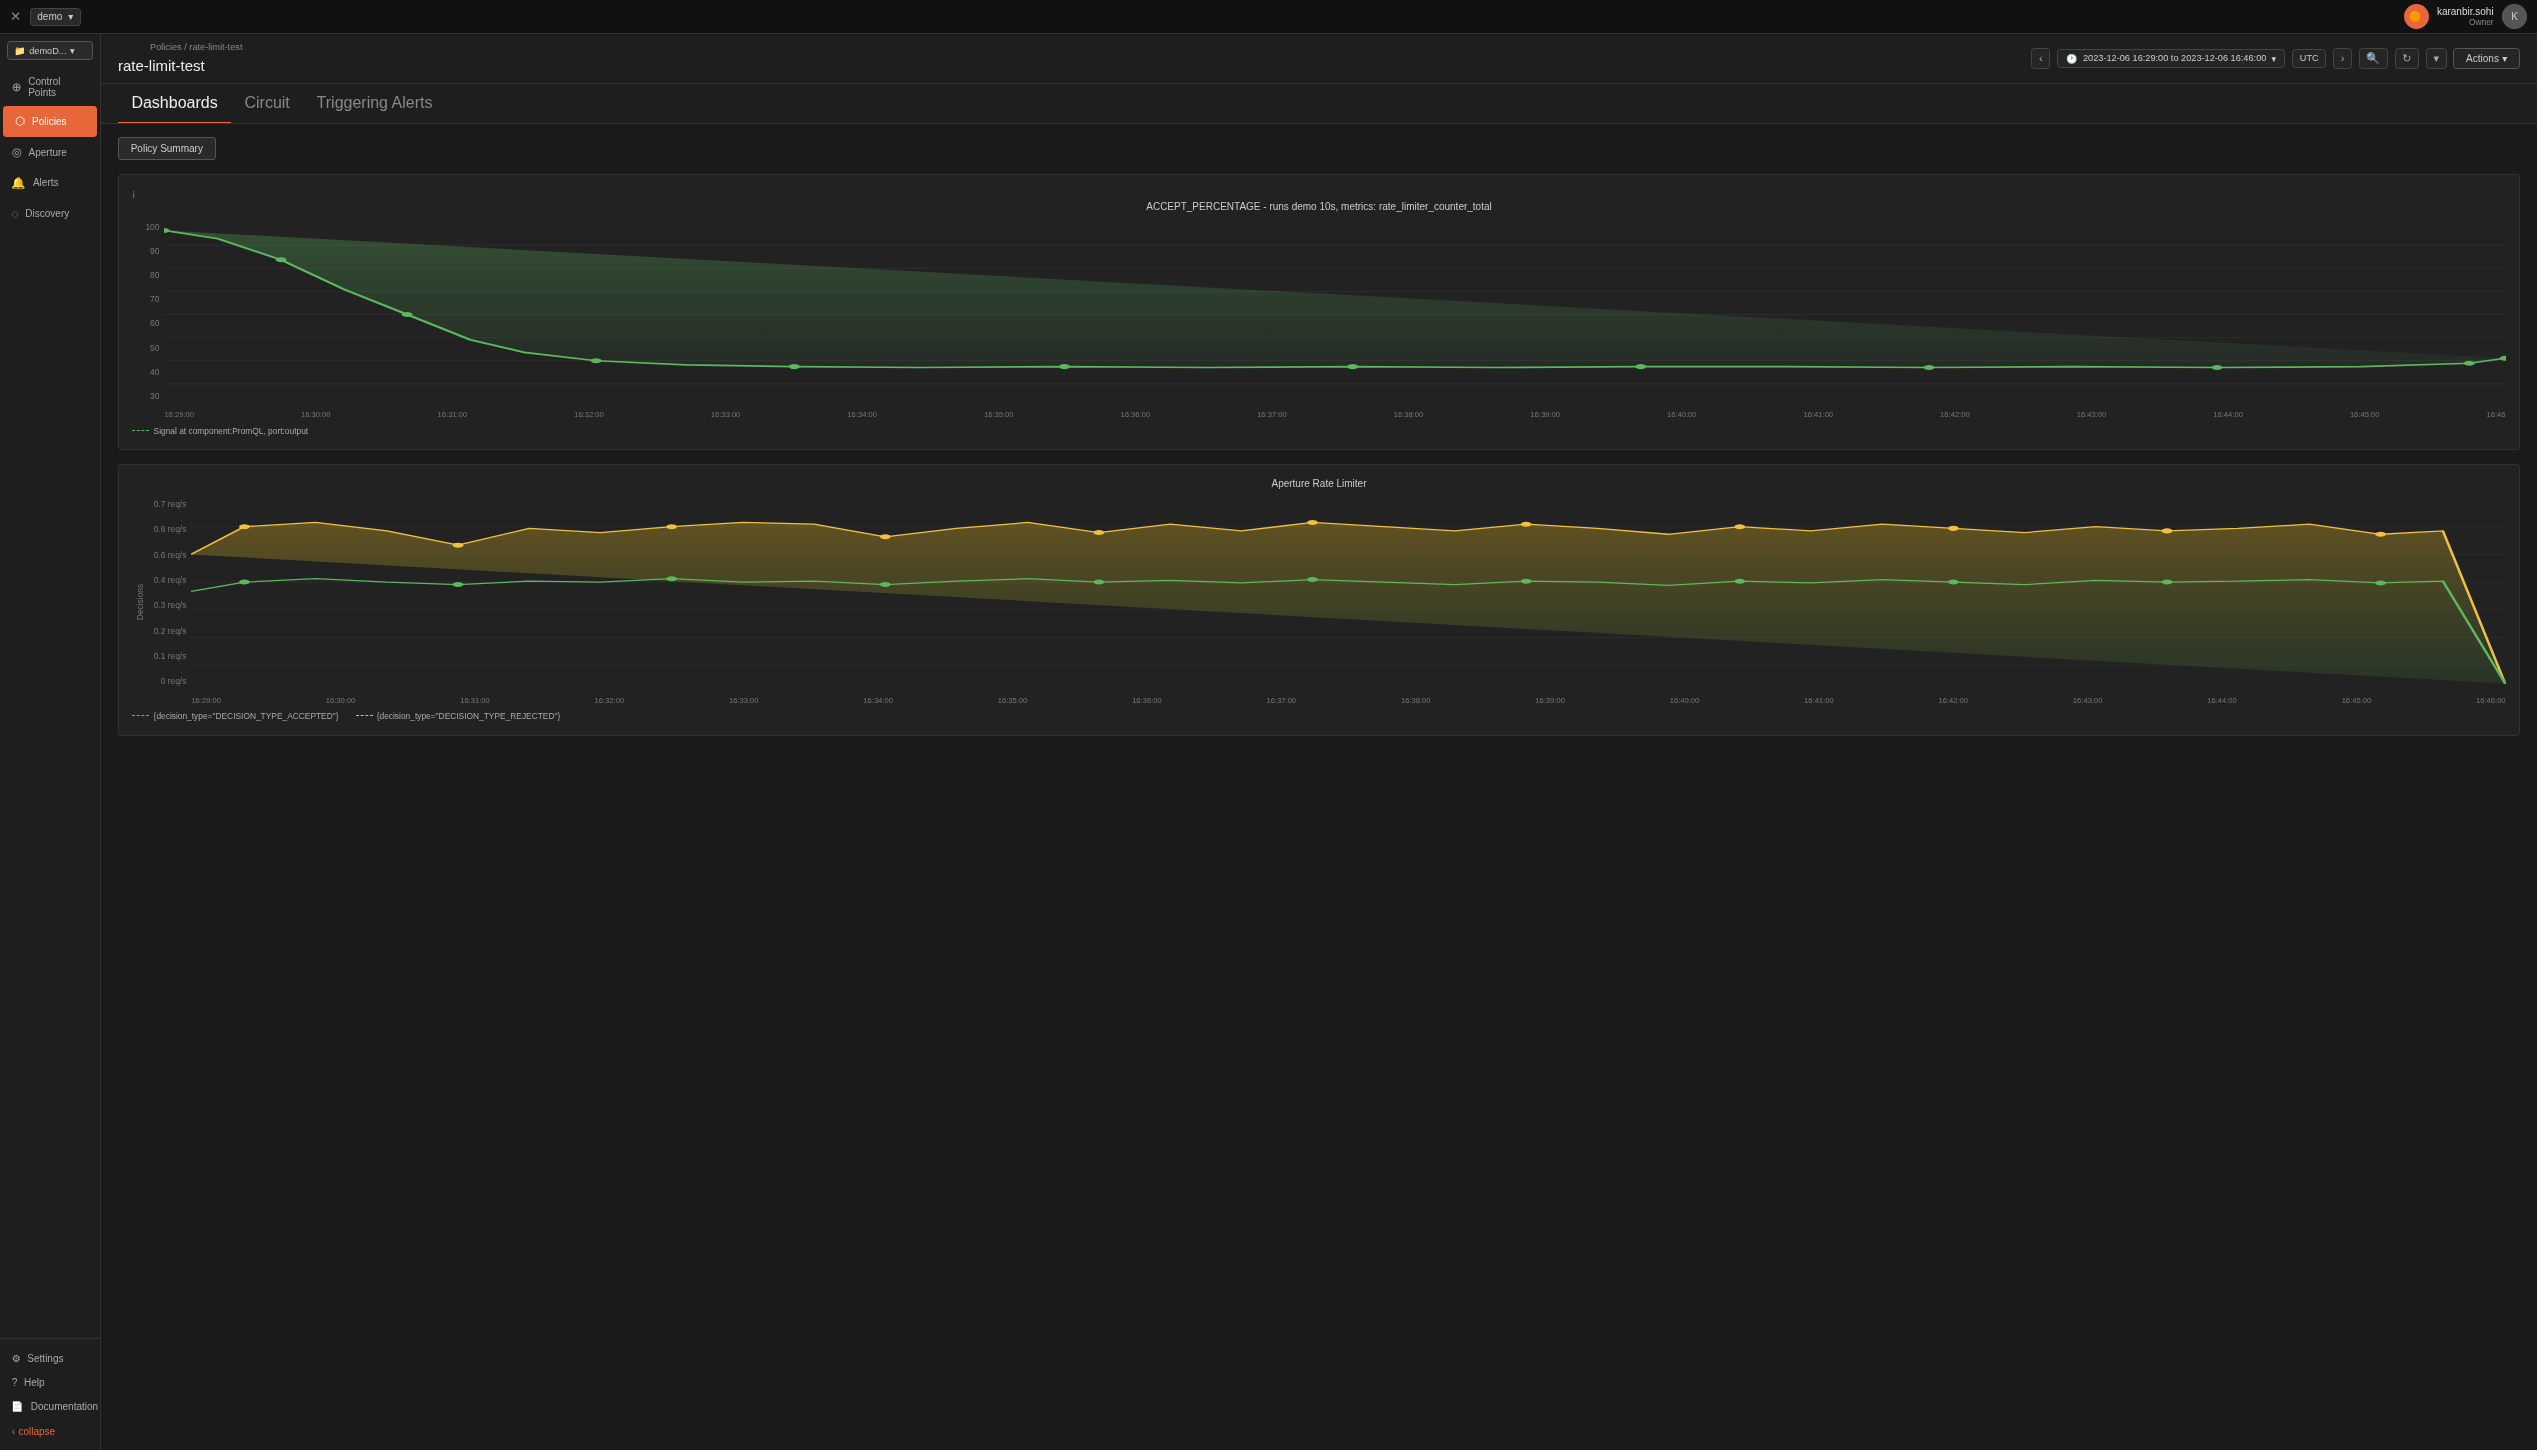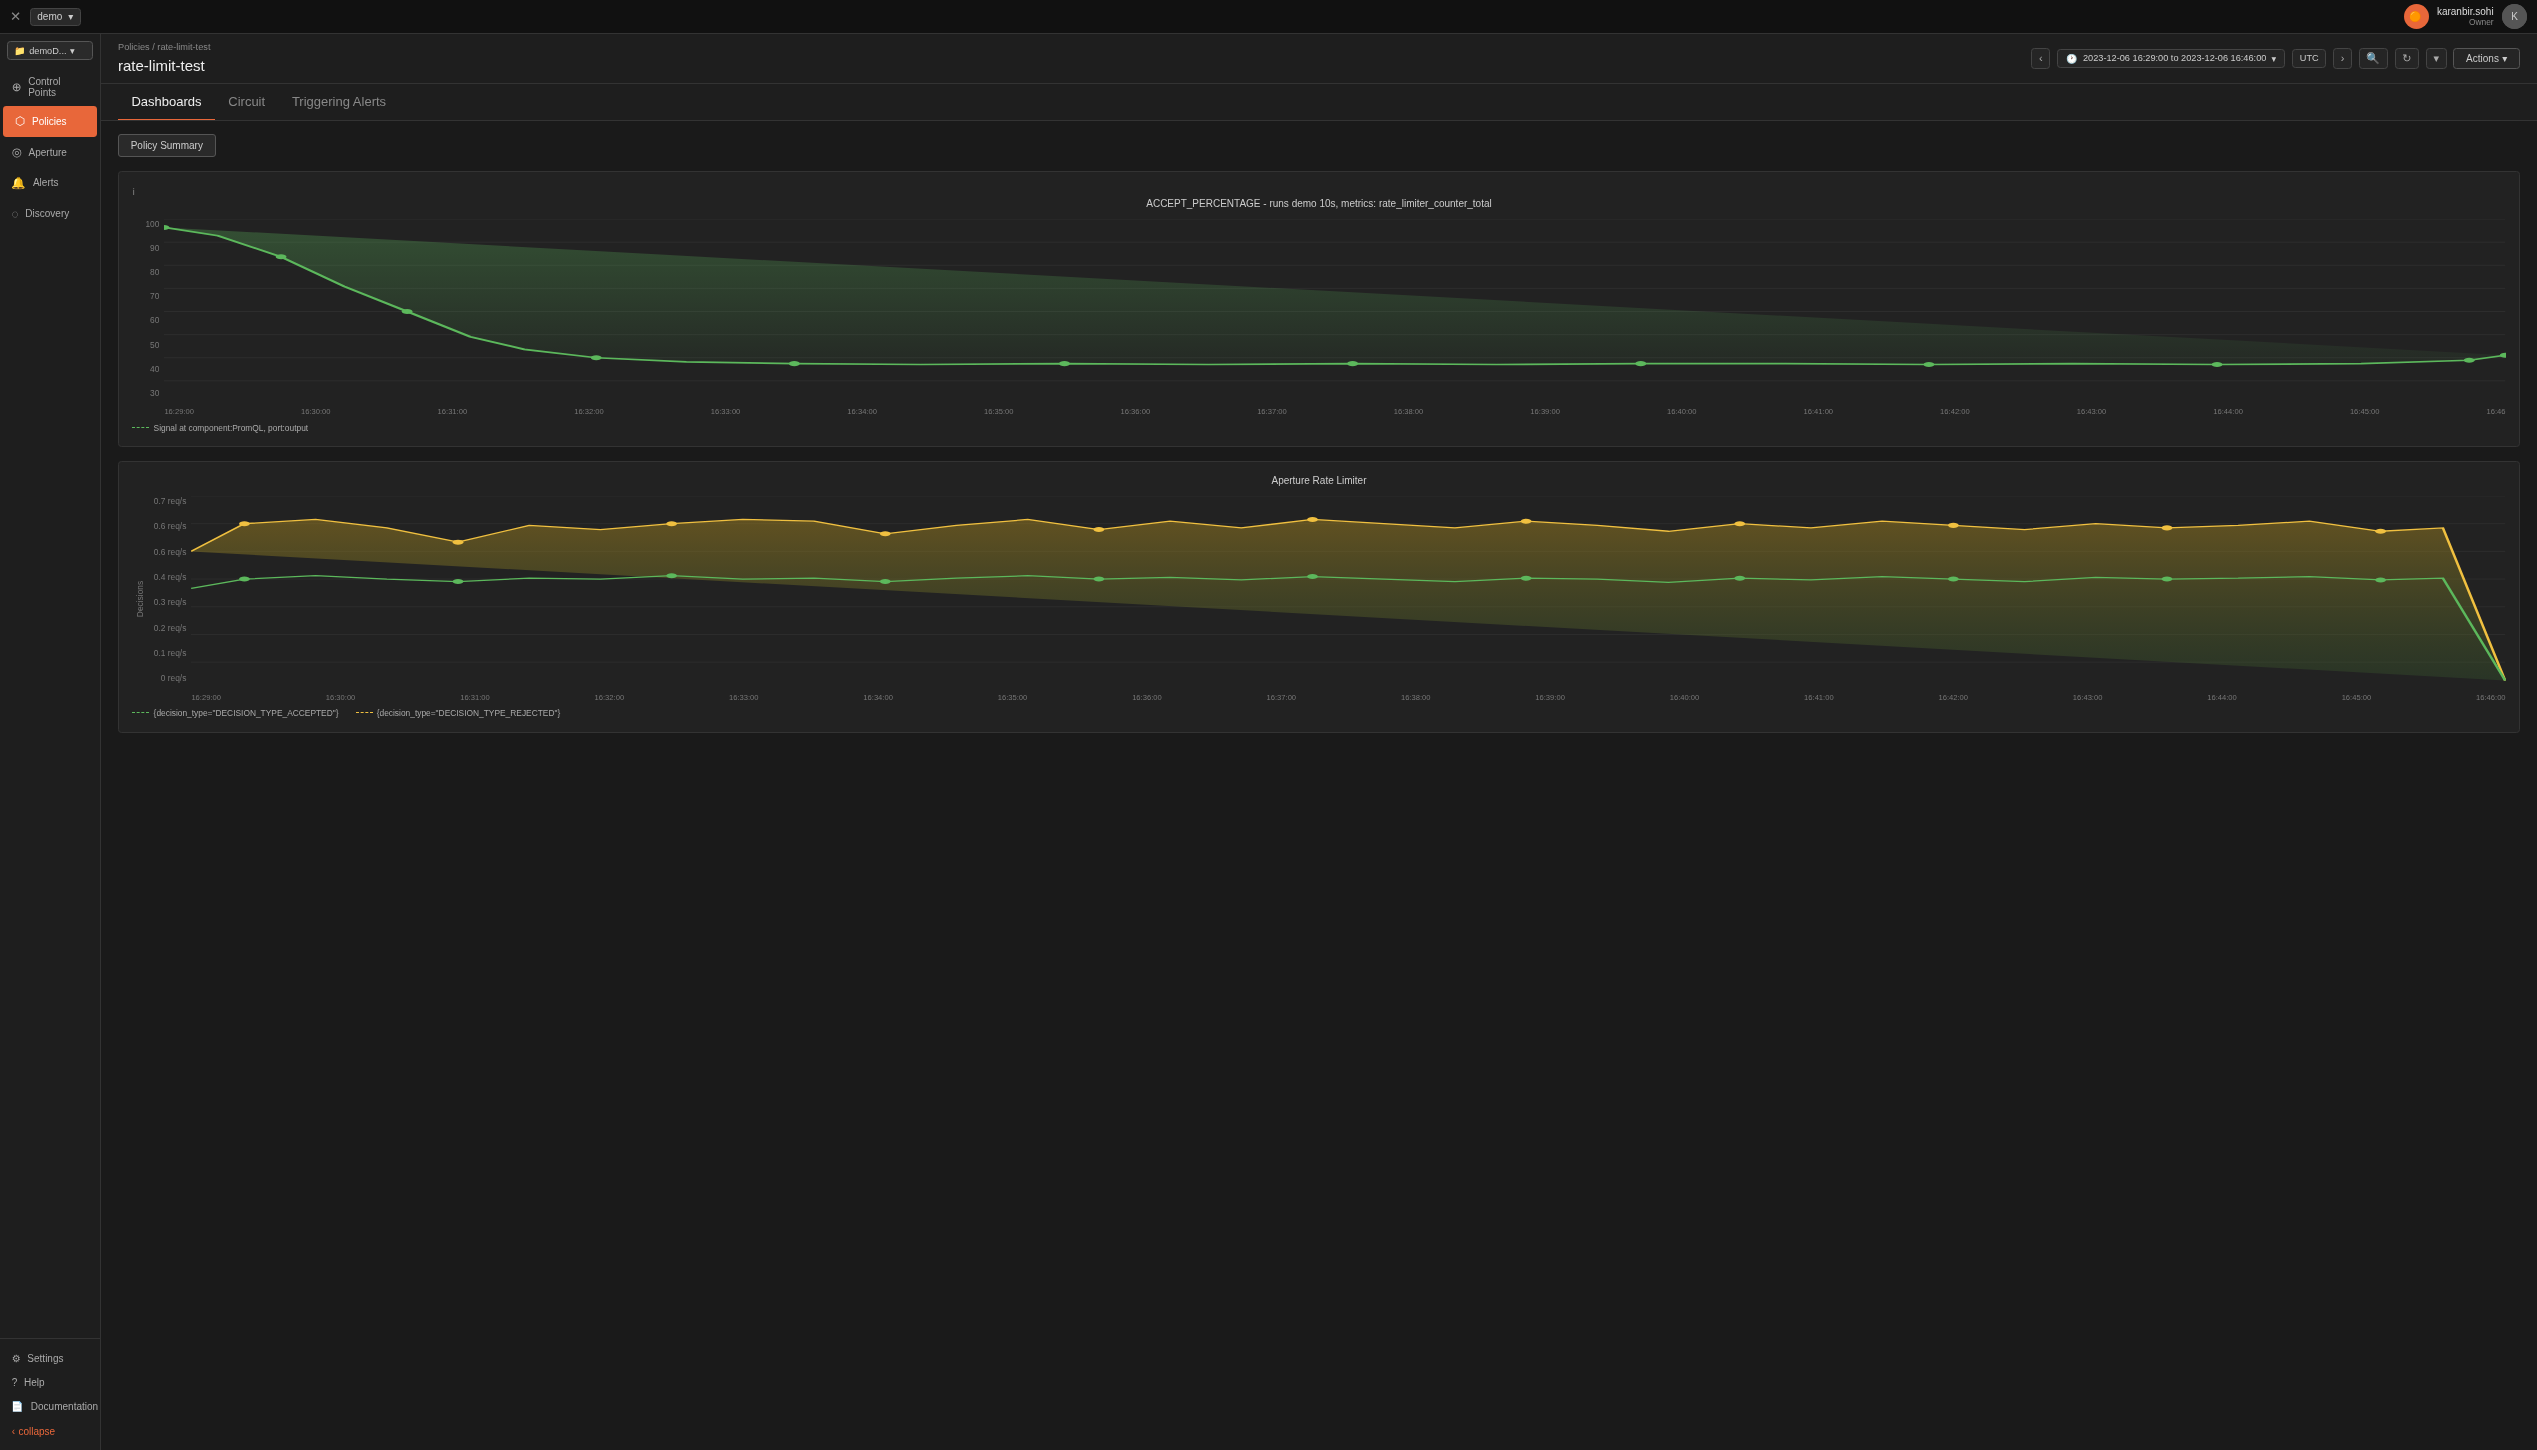--- a/index.html
+++ b/index.html
@@ -26,33 +26,33 @@
     .sidebar-item { display: flex; align-items: center; gap: 6.7px; padding: 8.4px 11.7px; cursor: pointer; color: #aaa; font-size: 10px; transition: background 0.15s; }
     .sidebar-item.active { background: #e8673a; color: white; border-radius: 3.4px; margin: 0 3.4px; }
     .sidebar-item .icon { font-size: 11.7px; }
     .sidebar-bottom { padding: 6.7px 0; border-top: 0.8px solid #333; }
     .sidebar-bottom-item { display: flex; align-items: center; gap: 6.7px; padding: 6.7px 11.7px; cursor: pointer; color: #aaa; font-size: 10px; }
     .sidebar-collapse { color: #e8673a; font-size: 10px; display: flex; align-items: center; gap: 3.4px; padding: 6.7px 11.7px; cursor: pointer; }
 
     
     .content { flex: 1; overflow-y: auto; background: #1a1a1a; }
     .content-header { background: #1e1e1e; padding: 8.4px 17px; border-bottom: 0.8px solid #333; display: flex; align-items: center; justify-content: space-between; }
-    .breadcrumb { font-size: 9.2px; color: #888; margin-bottom: 5px; }
+    .breadcrumb { font-size: 9.2px; color: #888; margin-bottom: 5px; margin-left: 32px; }
     .breadcrumb a { color: #888; text-decoration: none; }
     .breadcrumb span { color: #888; }
     .page-title { font-size: 15px; color: #eee; font-weight: 500; }
     .header-right { display: flex; align-items: center; gap: 6.7px; }
     .time-range { display: flex; align-items: center; gap: 5px; border: 0.8px solid #444; border-radius: 3.4px; padding: 3.4px 8.4px; font-size: 9.2px; color: #ccc; background: #252525; cursor: pointer; }
     .tz-selector { border: 0.8px solid #444; border-radius: 3.4px; padding: 3.4px 6.7px; font-size: 9.2px; color: #ccc; background: #252525; cursor: pointer; }
     .icon-btn { background: #252525; border: 0.8px solid #444; border-radius: 3.4px; padding: 3.4px 6.7px; cursor: pointer; color: #aaa; }
     .actions-btn { background: #252525; border: 0.8px solid #555; border-radius: 3.4px; padding: 4.2px 11.7px; font-size: 10px; color: #ccc; cursor: pointer; display: flex; align-items: center; gap: 3.4px; }
 
     
     .tabs { display: flex; padding: 0 17px; background: #1e1e1e; border-bottom: 0.8px solid #333; }
-    .tab { padding: 10px 13.4px; cursor: pointer; color: #888; font-size: 13px; border-bottom: 1.7px solid transparent; }
+    .tab { padding: 10px 13.4px; cursor: pointer; color: #888; font-size: 16px; border-bottom: 1.7px solid transparent; }
     .tab.active { color: #eee; border-bottom: 1.7px solid #e8673a; }
 
     
     .policy-area { padding: 13.4px 17px; }
     .policy-summary-btn { background: #2a2a2a; border: 0.8px solid #555; border-radius: 3px; padding: 5px 11.7px; font-size: 10px; color: #ccc; cursor: pointer; }
 
     
     .charts-area { padding: 0 17px 17px; display: flex; flex-direction: column; gap: 13.4px; }
     .chart-container { background: #222; border: 0.8px solid #333; border-radius: 3.4px; padding: 13.4px; }
     .chart-title { text-align: center; color: #ccc; font-size: 10px; margin-bottom: 10px; }

